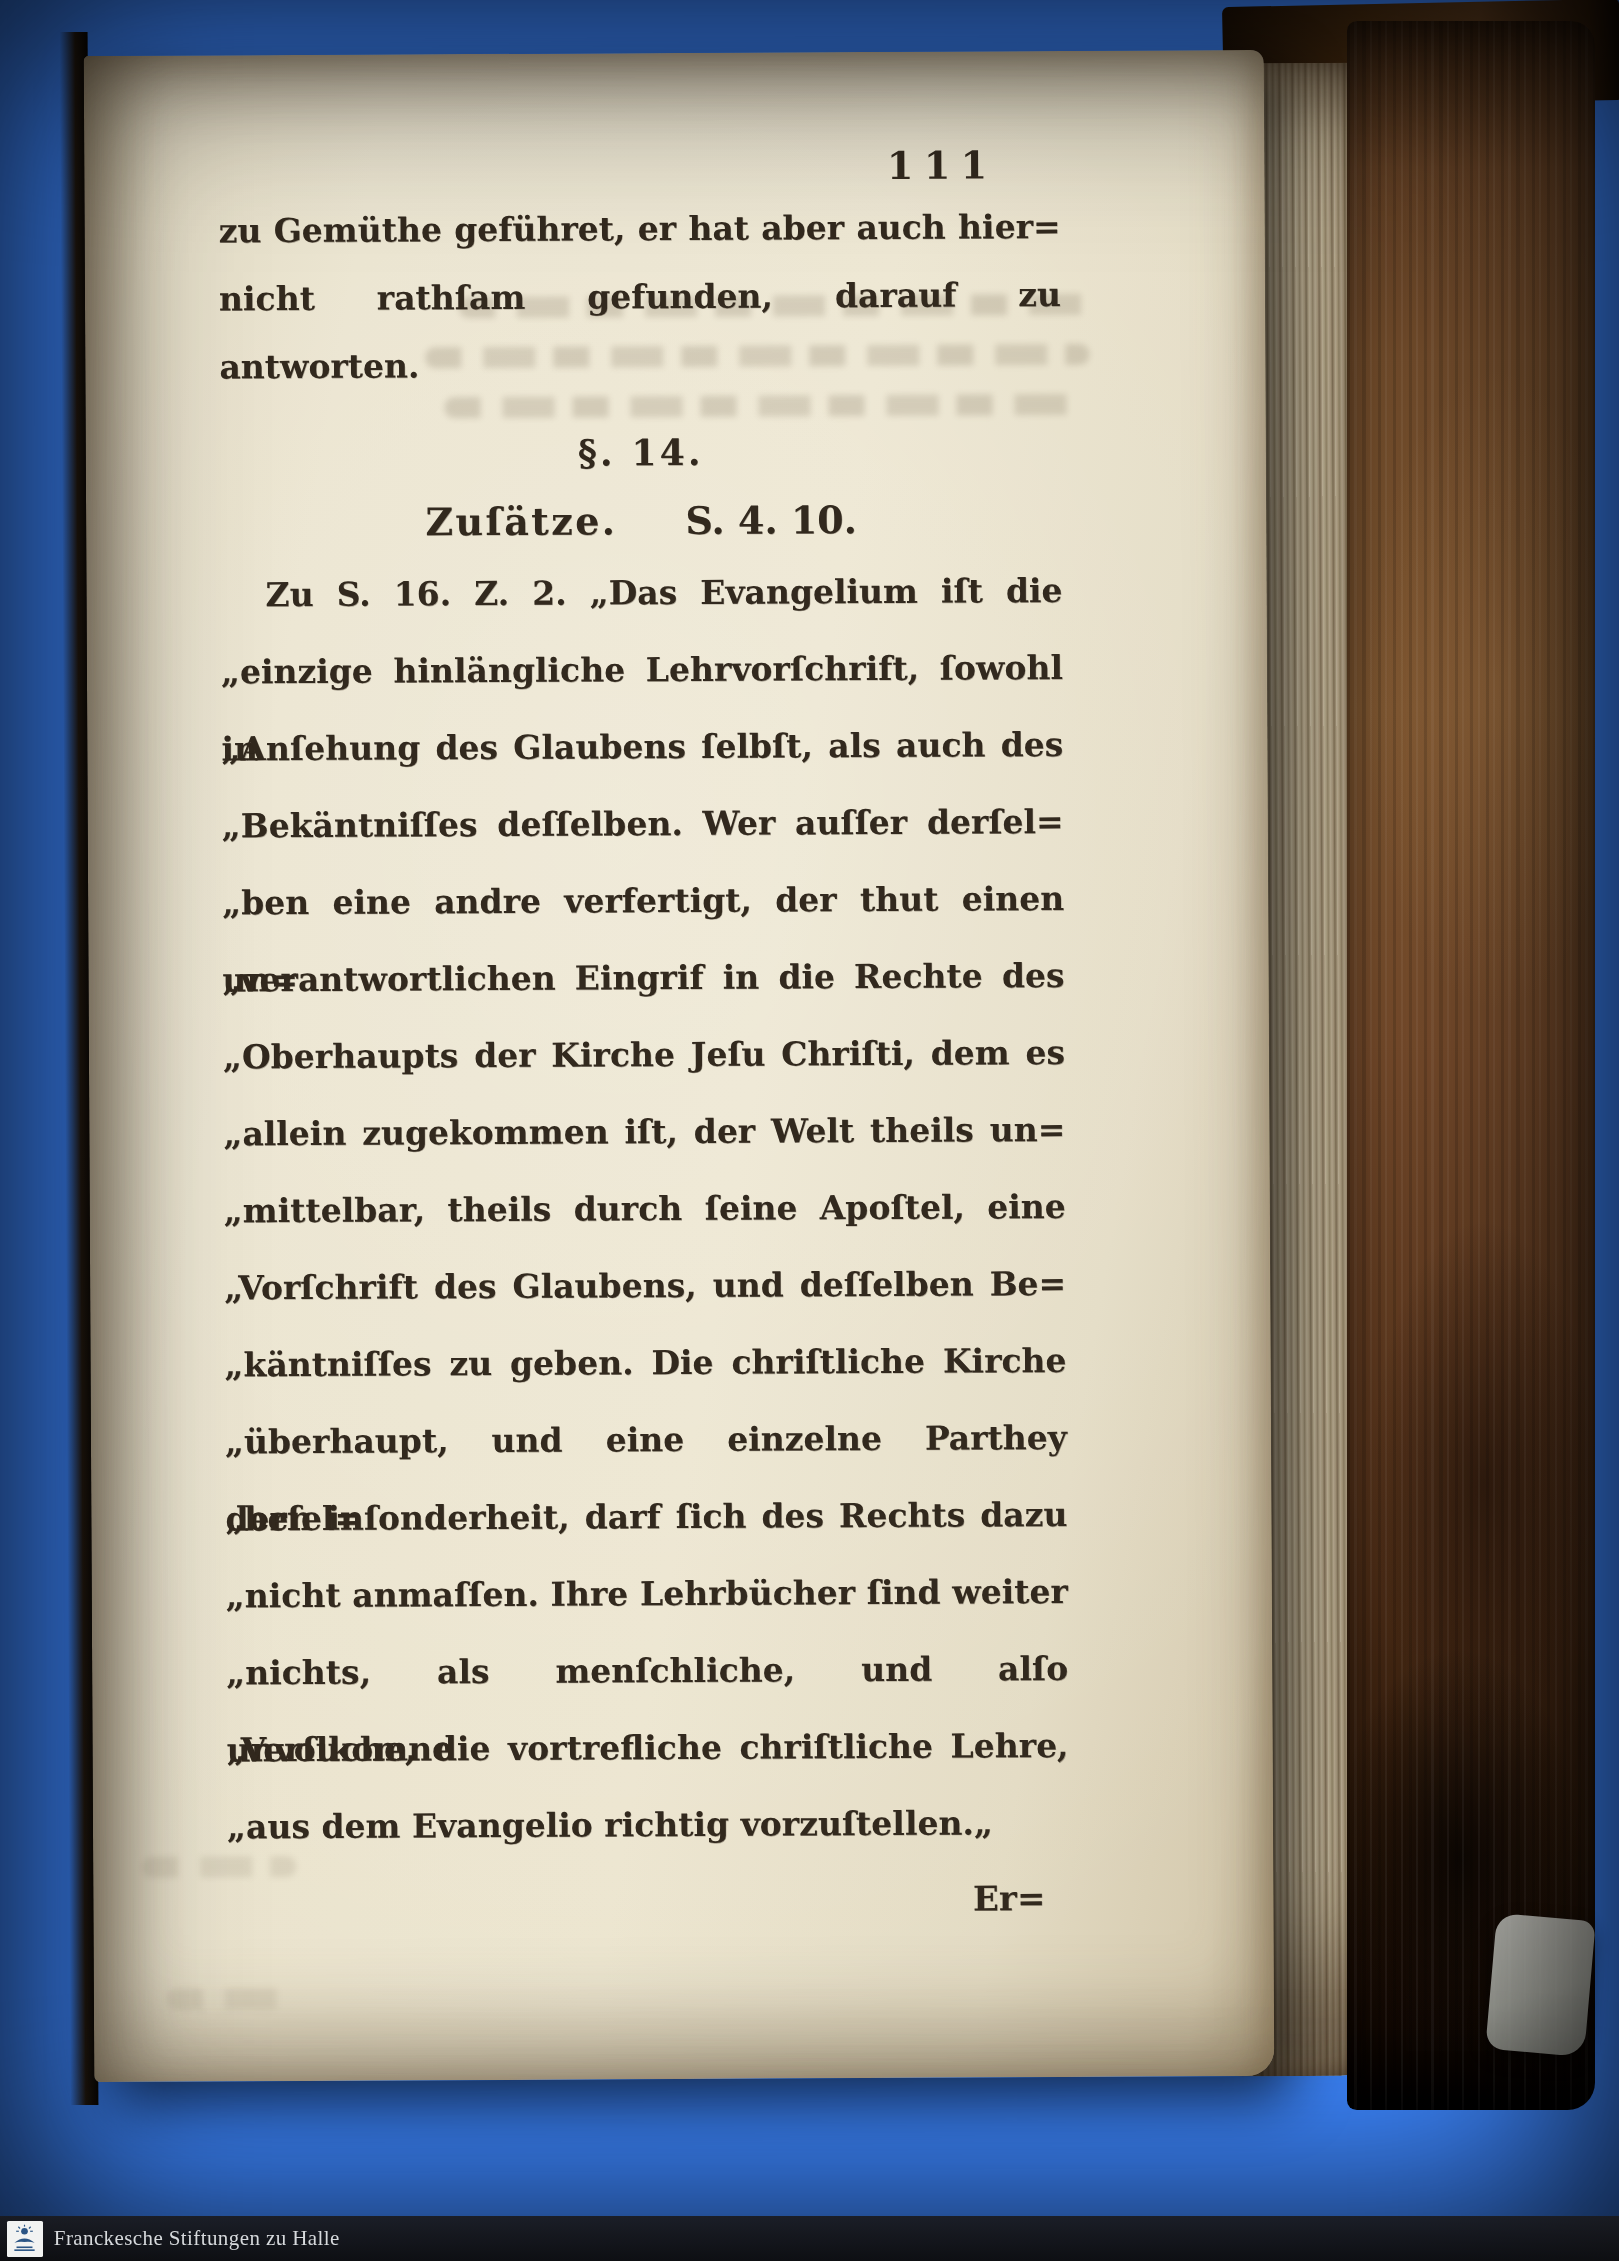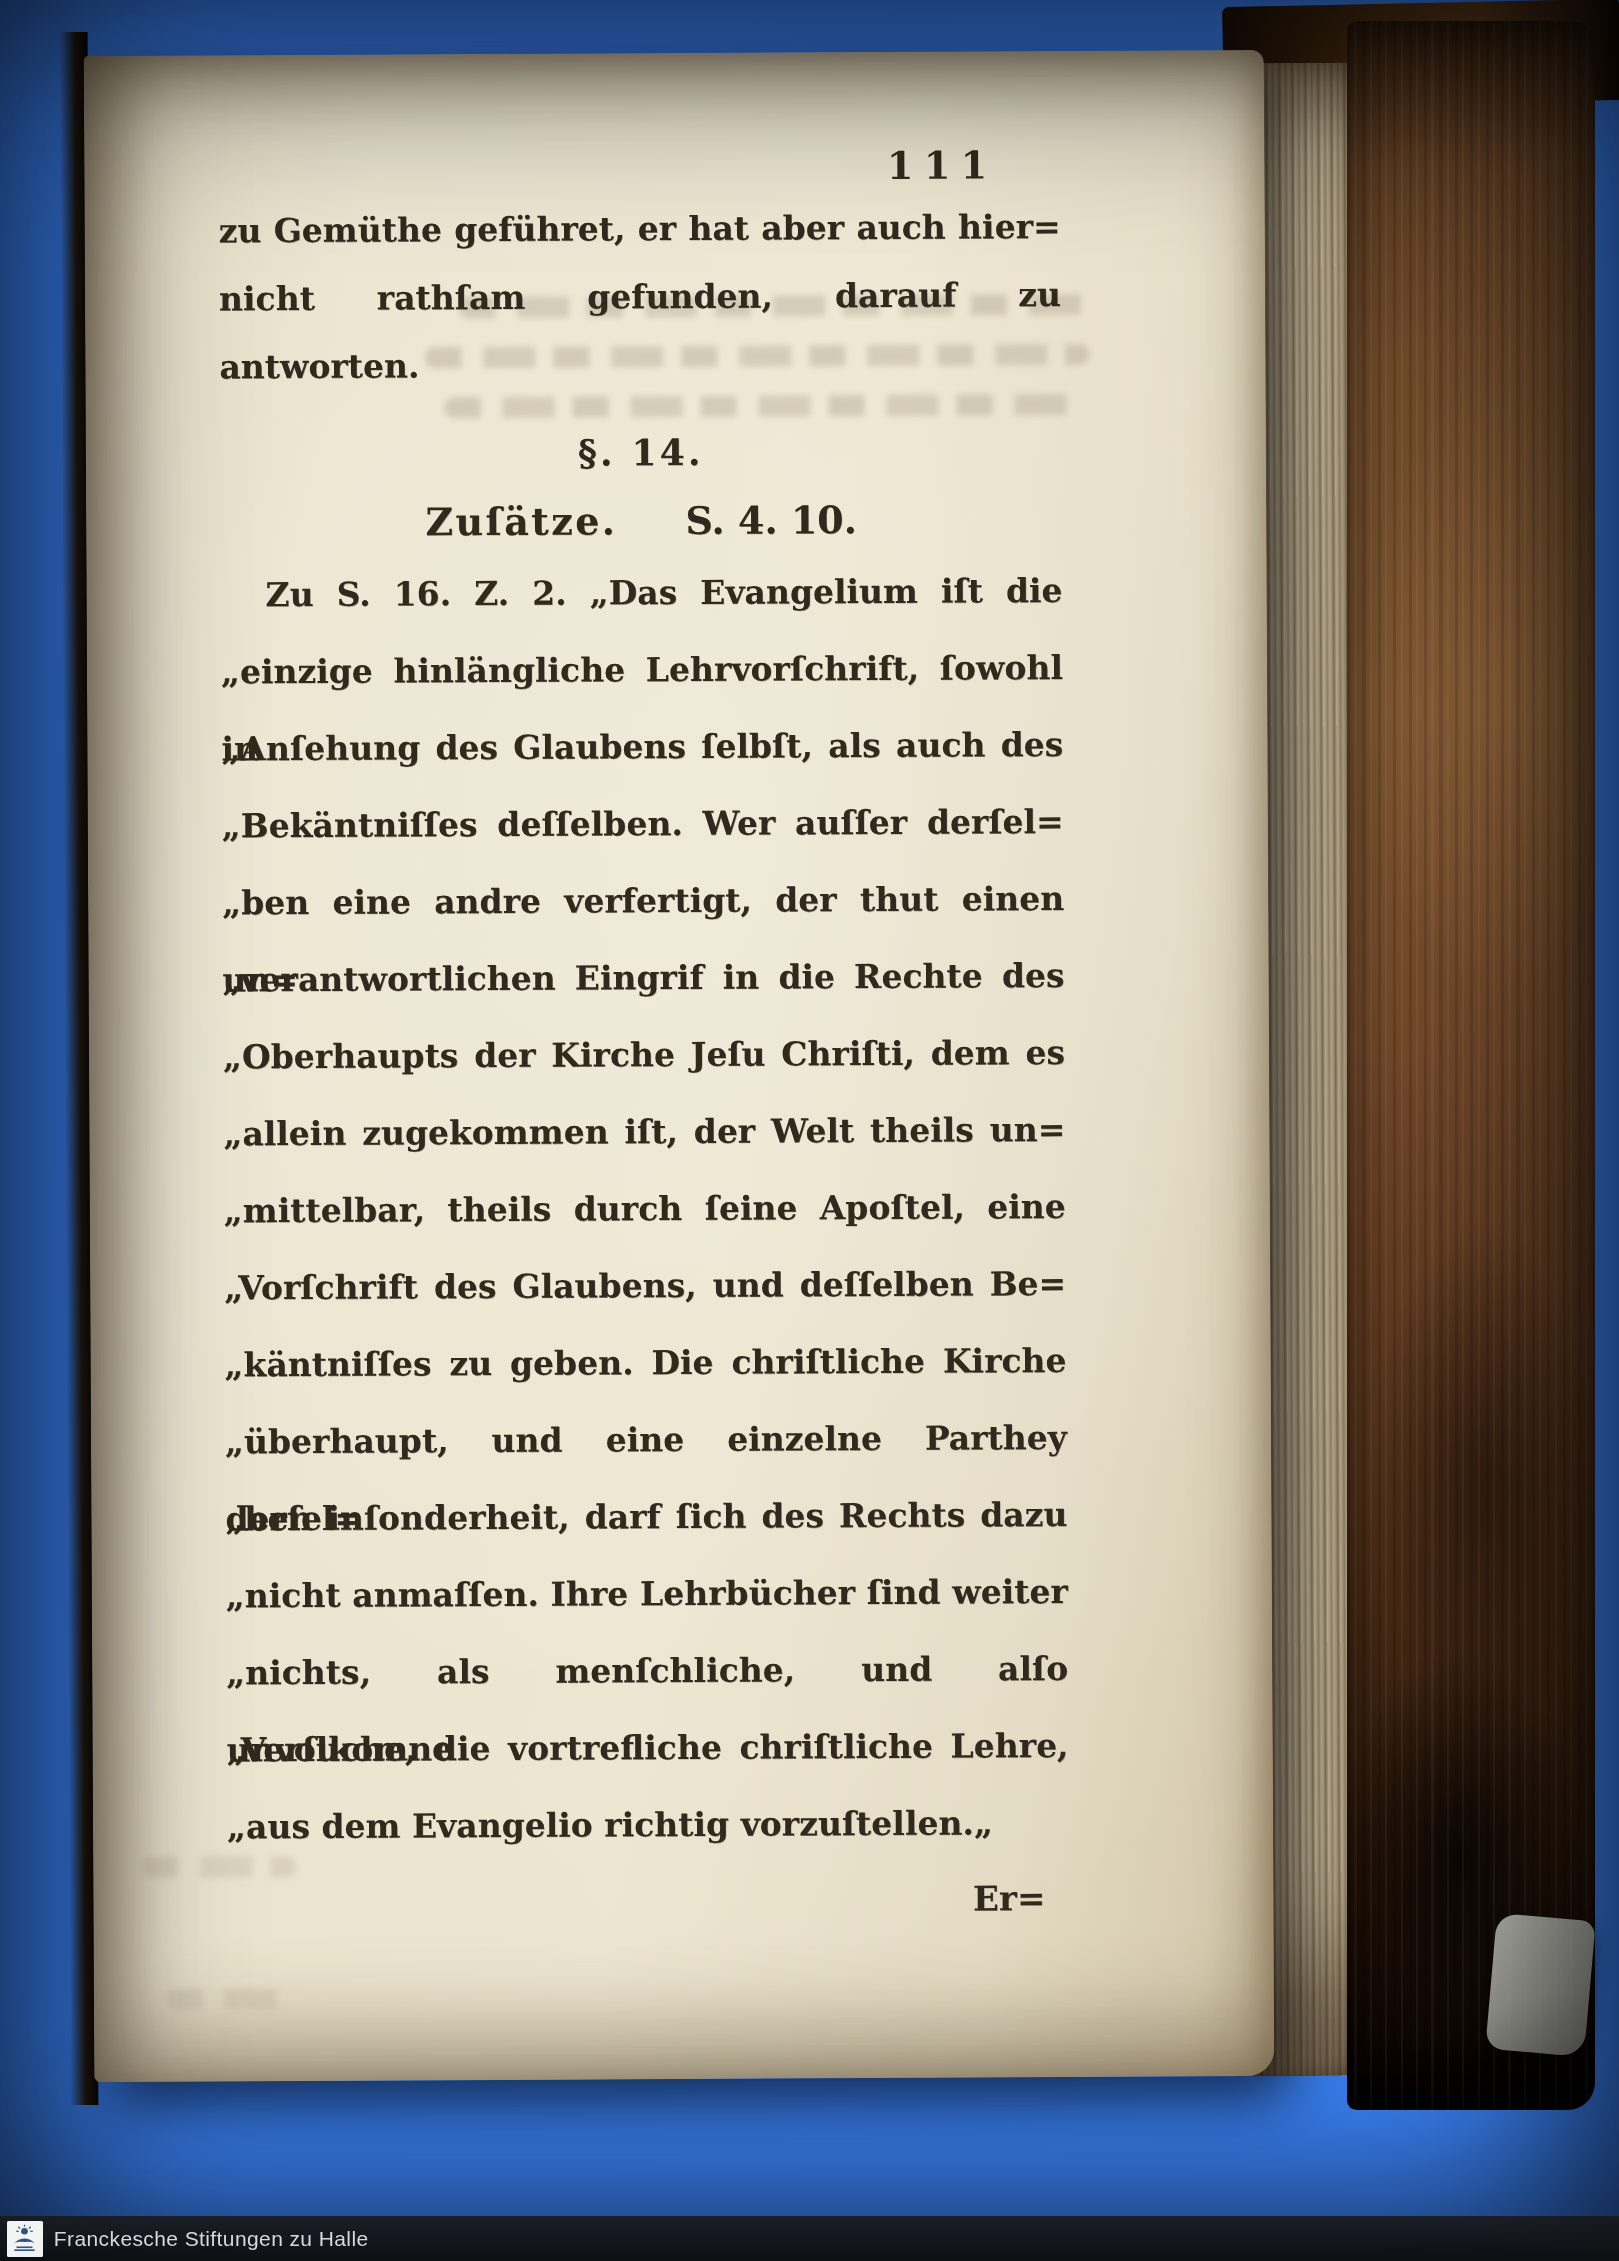--- a/index.html
+++ b/index.html
@@ -114,21 +114,21 @@
   }
   .vignette{
     position:absolute;left:0;top:0;right:0;bottom:0;z-index:5;
     box-shadow:inset 0 0 194px 40px rgba(0,0,0,.8);
     pointer-events:none;
   }
   .footer-bar{
     position:absolute;left:0;bottom:0;width:100%;height:45px;z-index:10;
     background:linear-gradient(180deg,rgba(26,26,30,.92),rgba(13,13,15,.96));
     display:flex;align-items:center;gap:11.3px;padding-left:6.5px;box-sizing:border-box;
-    font-family:Liberation Sans, sans-serif;
+    font-family:Liberation Serif, serif;
   }
   .logo-box{
     width:36px;height:36px;background:#f2f3f2;border-radius:1.6px;
     display:flex;align-items:center;justify-content:center;flex:0 0 auto;
   }
   .footer-text{color:#d6d9dc;font-size:21px;letter-spacing:0.4px;}
 </style>
 </head>
 <body>
 

